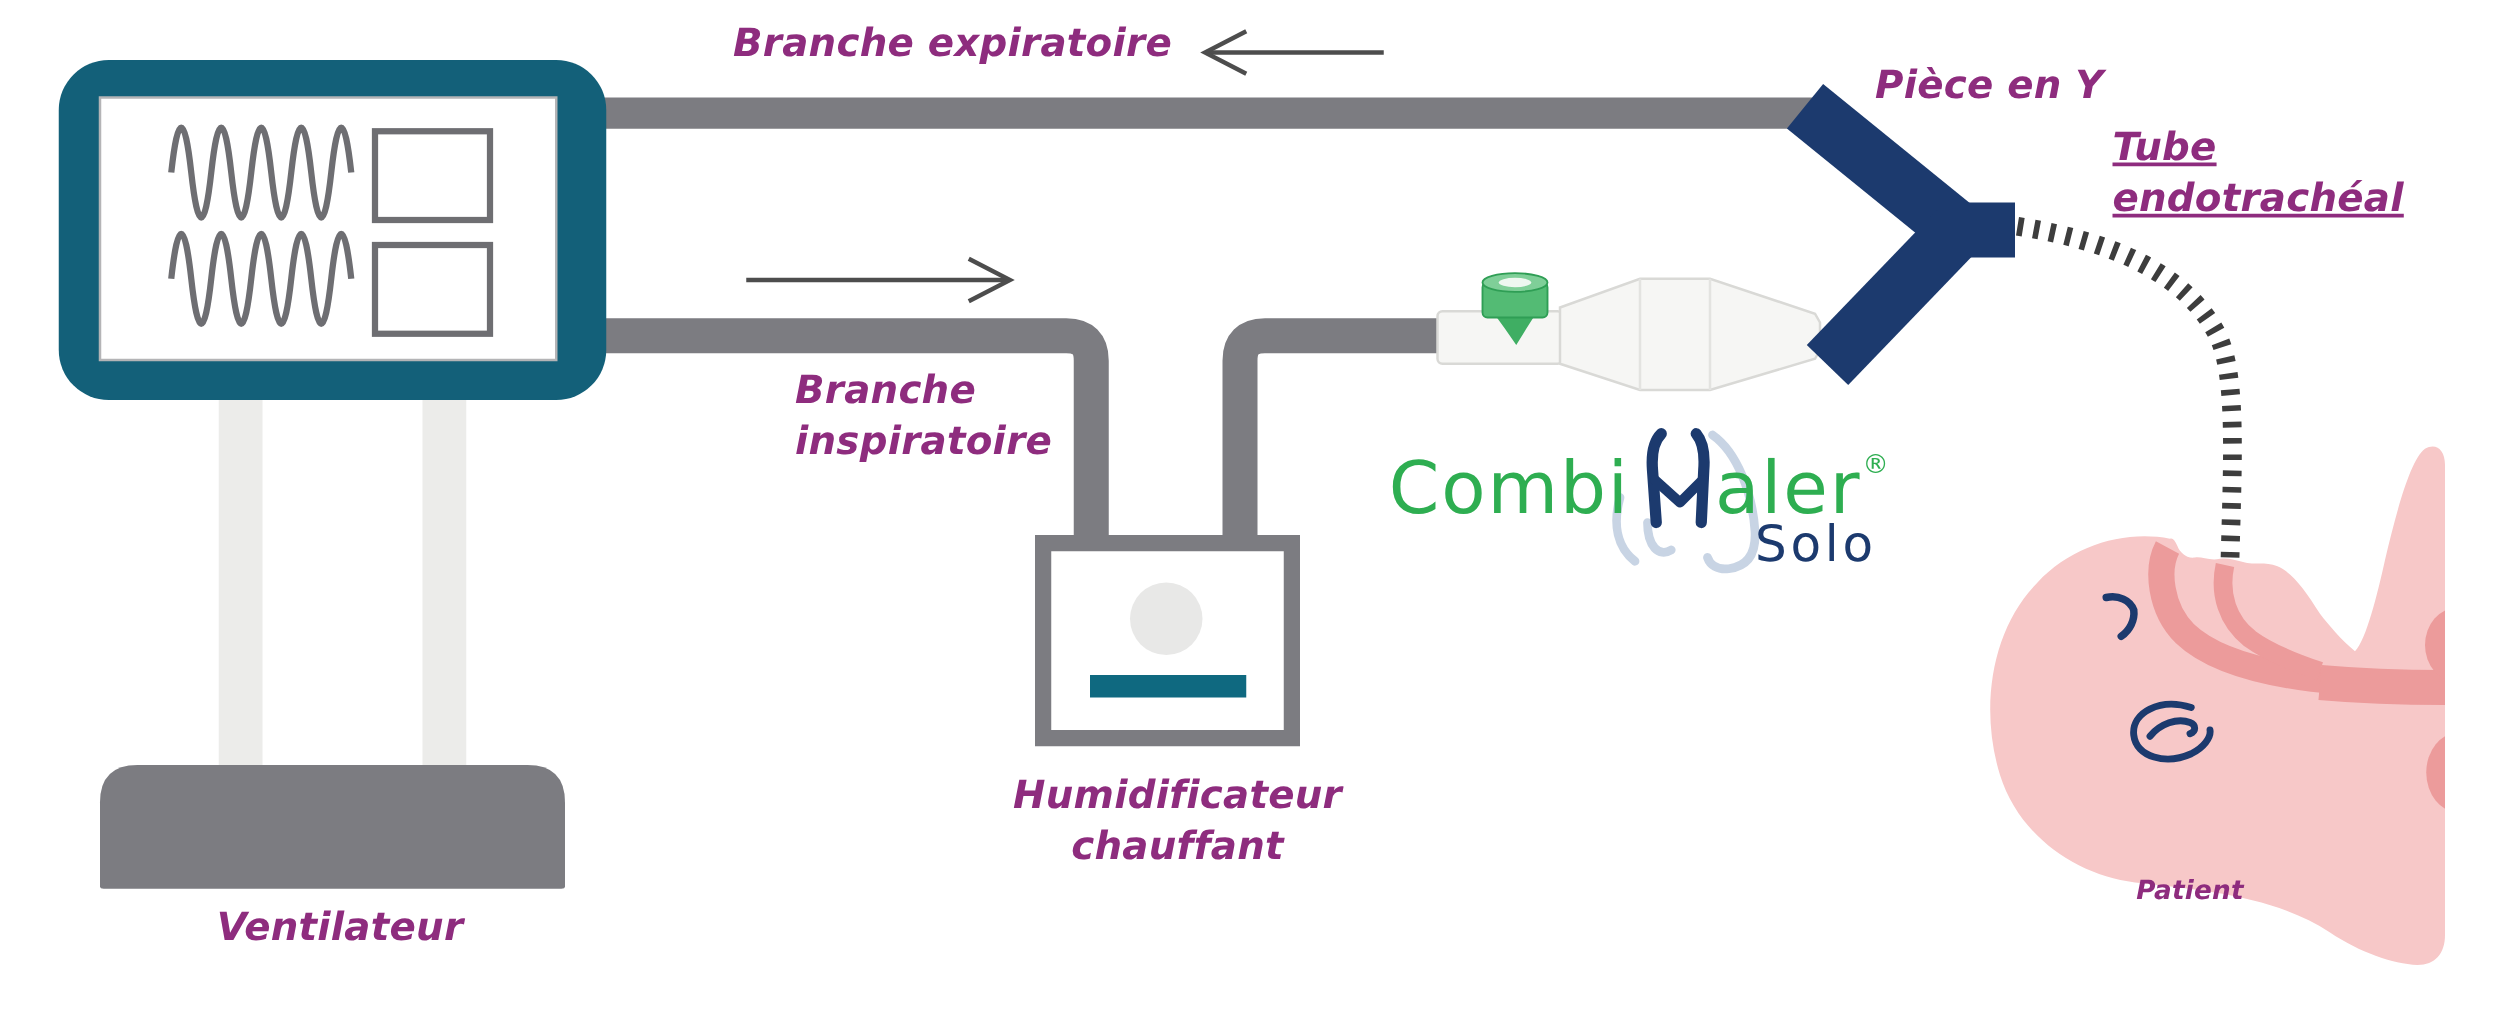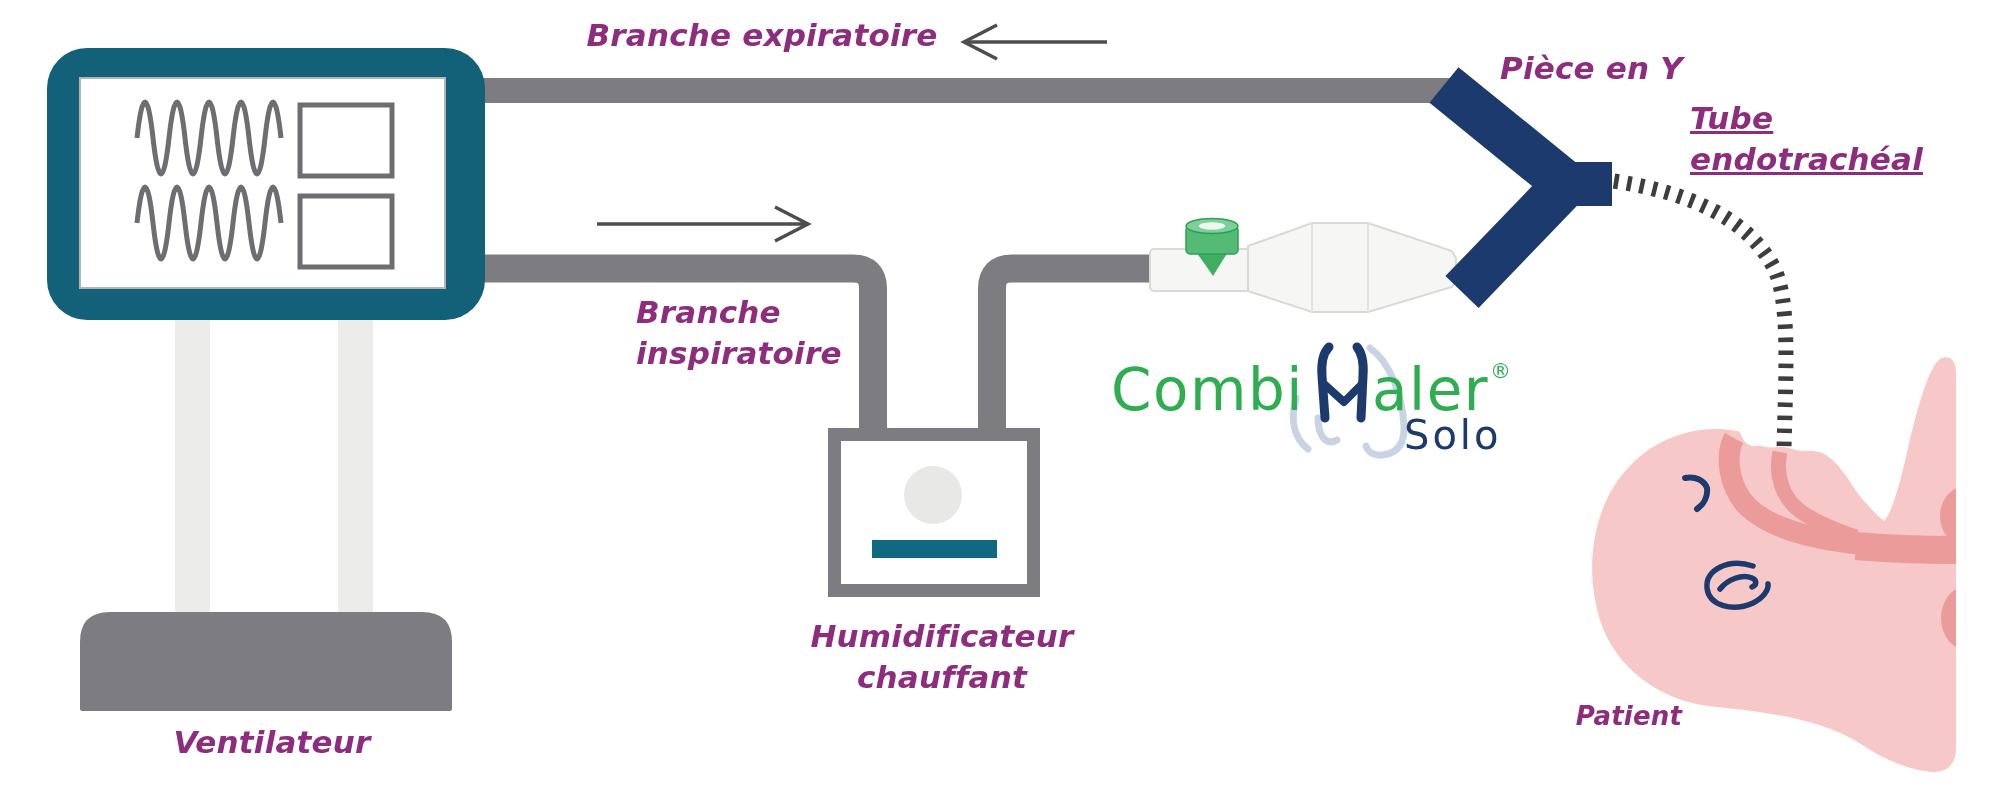--- a/index.html
+++ b/index.html
@@ -22,21 +22,21 @@
     white-space:pre-line;
     letter-spacing:0.2px;
   }
   .lbl.center{transform:translateX(-50%);text-align:center;}
   #label-ventilator{left:272px;top:722px;text-align:center;}
   #label-expiratory{left:762px;top:15px;}
   #label-inspiratory{left:612px;top:292px;text-align:left;margin-left:24px;}
   #label-humidifier{left:942px;top:616px;}
   #label-ypiece{left:1500px;top:48px;}
   #label-ettube{left:1690px;top:98px;text-align:left;text-decoration:underline;}
-  #label-patient{left:1629px;top:699px;font-size:26px;}
+  #label-patient{left:1752px;top:699px;font-size:21px;}
 </style>
 </head>
 <body>
 
 <div class="stage">
 
   <svg class="diagram" width="2000" height="812" viewBox="0 0 2000 812">
 
     <defs>
       <clipPath id="bodyClip">

